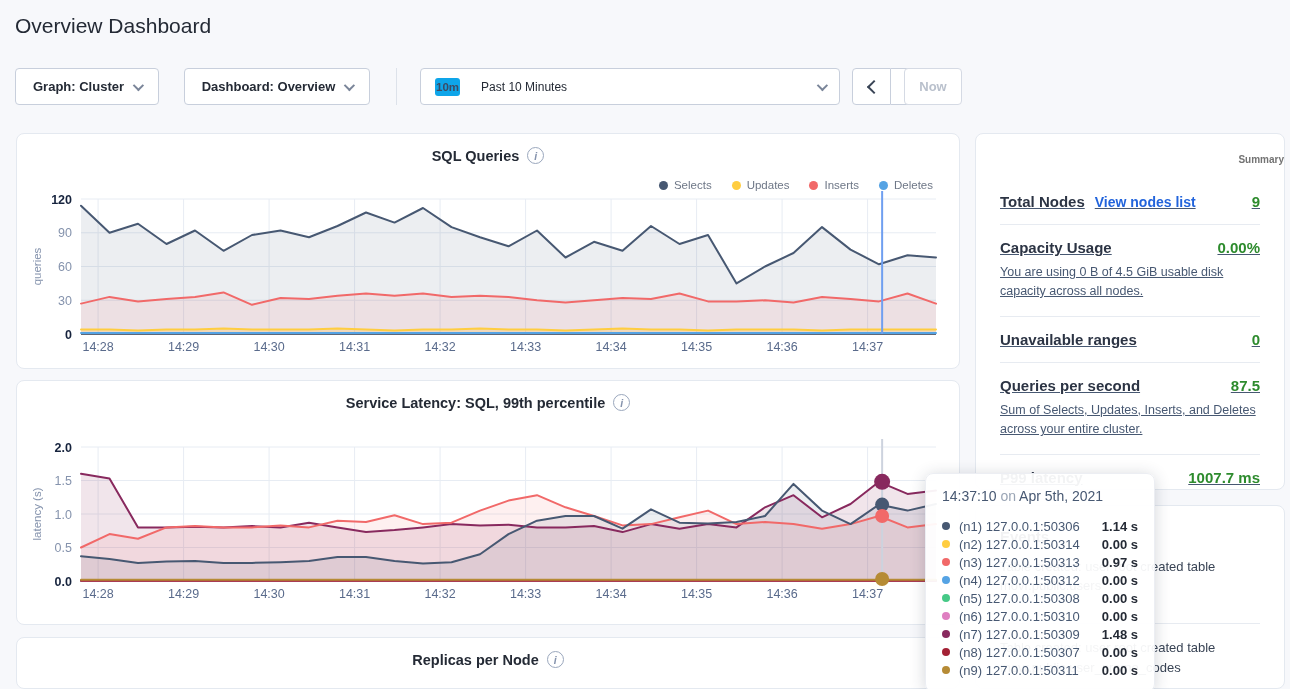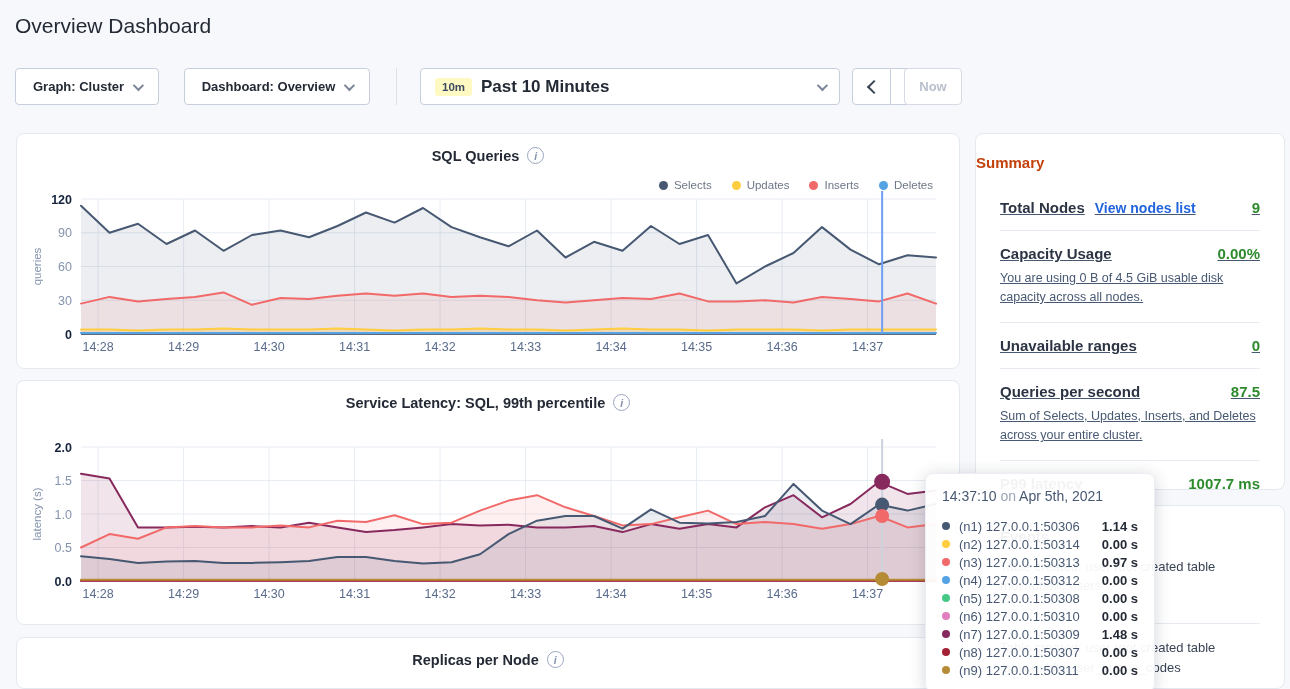--- a/index.html
+++ b/index.html
@@ -21,24 +21,24 @@
     border: 1px solid #c8cfdc; border-radius: 4px;
     display: flex; align-items: center; justify-content: center;
     font-family: inherit; font-size: 13px; font-weight: 600; color: #242a35;
     cursor: pointer; gap: 9px;
   }
   .dd-graph { left: 15px; width: 144px; }
   .dd-dash  { left: 184px; width: 186px; }
   .vdiv { position: absolute; left: 396px; top: 0; width: 1px; height: 37px; background: #dde2ea; }
   .time-dd { left: 420px; width: 420px; justify-content: flex-start; padding: 0 14px; }
   .time-badge {
-    background: #fef9c3; color: #3c4a63; border-radius: 3px;
-    font-size: 11.5px; font-weight: 700; padding: 3px 7px; margin-right: 0;
-  }
-  .time-label { font-size: 17px; font-weight: 700; }
+    background: #0ea5e9; color: #3c4a63; border-radius: 3px;
+    font-size: 11.5px; font-weight: 700; padding: 3px 1px; margin-right: 12px;
+  }
+  .time-label { font-size: 12px; font-weight: 400; }
   .time-dd .chev-down { margin-left: auto; }
   .chev-down, .chev-left, .chev-right { display: inline-block; width: 8px; height: 8px; }
   .chev-down { border-right: 2px solid #7a8599; border-bottom: 2px solid #7a8599; transform: rotate(45deg) translateY(-2px); }
   .chev-left  { width: 10px; height: 10px; border-left: 2.5px solid #394455; border-bottom: 2.5px solid #394455; transform: rotate(45deg); margin-left: 4px; }
   .chev-right { width: 10px; height: 10px; border-right: 2.5px solid #c9cfdb; border-top: 2.5px solid #c9cfdb; transform: rotate(45deg); margin-right: 4px; }
   .seg { position: absolute; left: 852px; top: 0; display: flex; }
   .seg .btn-seg {
     width: 39px; height: 37px; background: #fff; border: 1px solid #c8cfdc;
     display: flex; align-items: center; justify-content: center; cursor: pointer;
   }
@@ -62,21 +62,21 @@
   .info-icon {
     width: 17px; height: 17px; border: 1.5px solid #9aa7bd; border-radius: 50%;
     color: #8593ad; font-size: 10.5px; font-weight: 600; font-style: italic;
     display: inline-flex; align-items: center; justify-content: center; cursor: pointer;
   }
   .legend { position: absolute; right: 26px; top: 45px; display: flex; gap: 20px; }
   .legend-item { display: flex; align-items: center; gap: 6px; font-size: 11.5px; color: #6e7787; cursor: pointer; }
   .legend-dot { width: 9px; height: 9px; border-radius: 50%; }
   svg.chart { position: absolute; left: 0; top: 0; }
   
-  .summary-title { text-align: left; font-size: 15px; font-weight: 700; color: #c2410c; padding-top: 20px; }
+  .summary-title { text-align: right; font-size: 10px; font-weight: 700; color: #737373; padding-top: 20px; }
   .summary-rows { padding: 0 24px; margin-top: 14px; }
   .summary-row { padding: 14px 0; text-decoration: underline; }
   .summary-row + .summary-row { border-top: 1px solid #e7ebf1; }
   .summary-head { display: flex; align-items: baseline; }
   .summary-label { font-size: 15px; font-weight: 700; color: #2c3444; }
   .summary-link { font-size: 14px; font-weight: 700; color: #2264dc; margin-left: 10px; cursor: pointer; }
   .summary-value { margin-left: auto; font-size: 15px; font-weight: 700; color: #2d8b2d; }
   .summary-desc { font-size: 12.5px; color: #475872; line-height: 1.55; margin-top: 7px; }
   
   .events-title { font-size: 15px; font-weight: 700; color: #242a35; padding: 22px 24px 0; }

